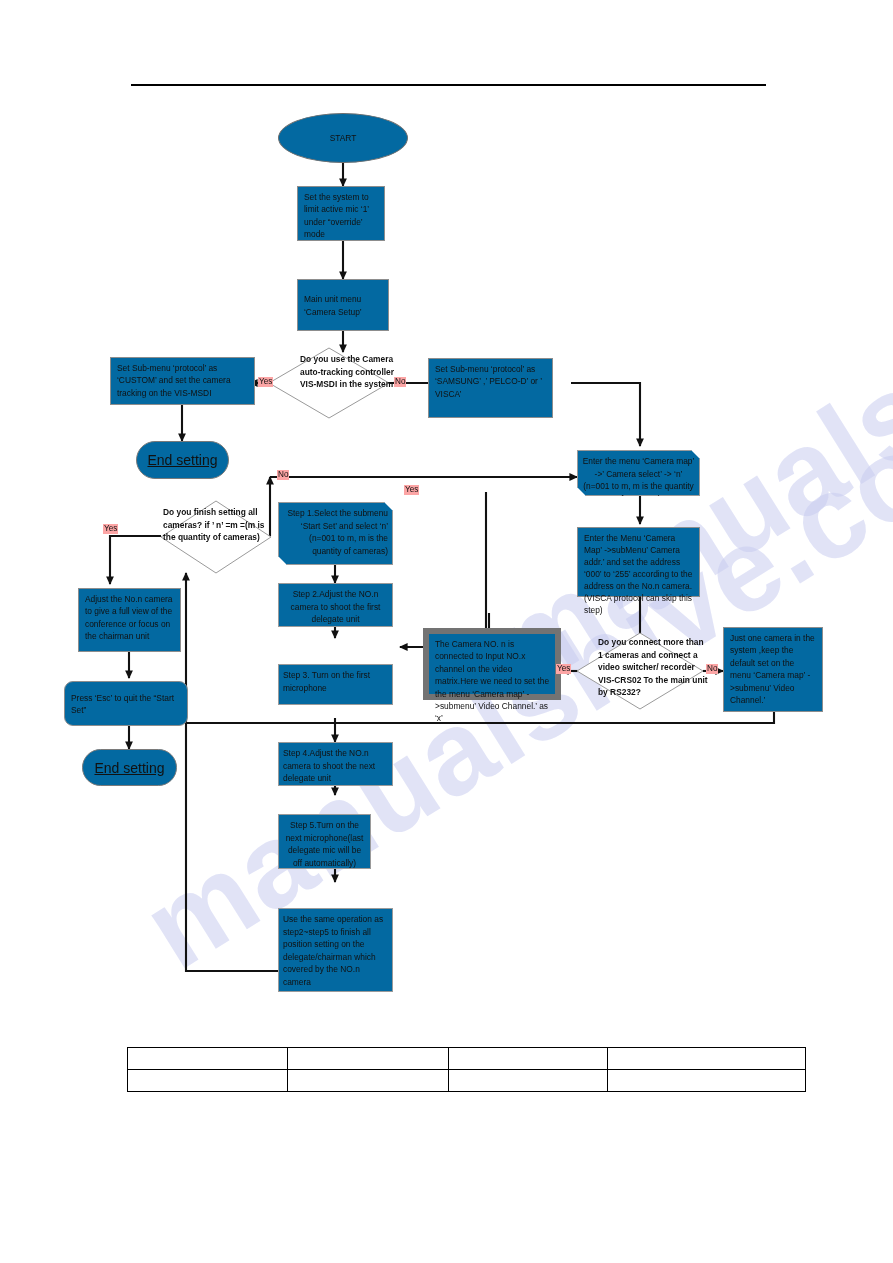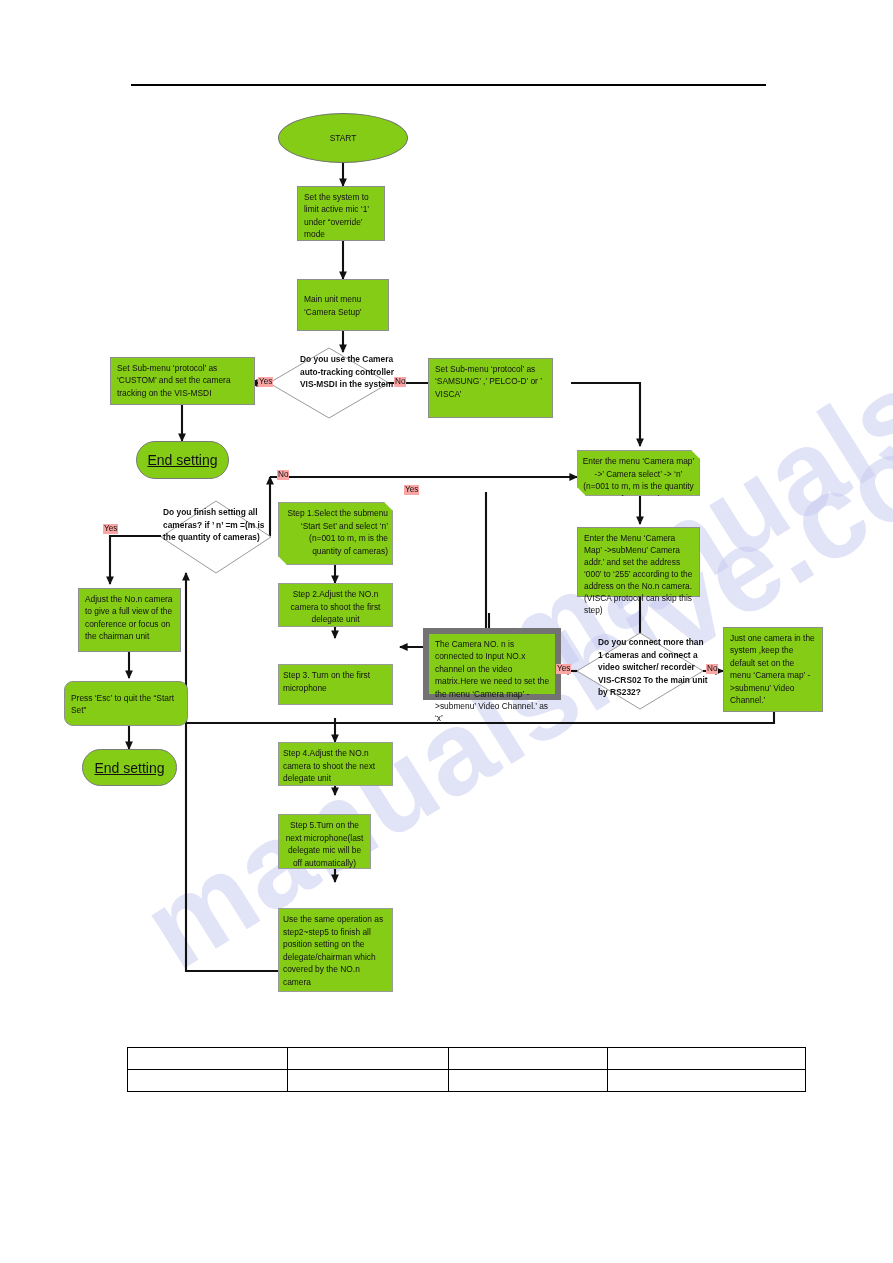--- a/index.html
+++ b/index.html
@@ -74,21 +74,21 @@
     position: absolute;
     left: 0; top: 0;
     width: 893px; height: 1263px;
     z-index: 3;
   }
 
   .node {
     position: absolute;
     box-sizing: border-box;
     z-index: 4;
-    background: #84cc16;
+    background: #0369a1;
   }
 
   .box {
     border: 1px solid #8d8d8d;
     font-size: 8.4px;
     line-height: 12.4px;
     padding: 4px 5px 3px 6px;
     color: #111;
   }
   .box.dense { line-height: 12.0px; }

